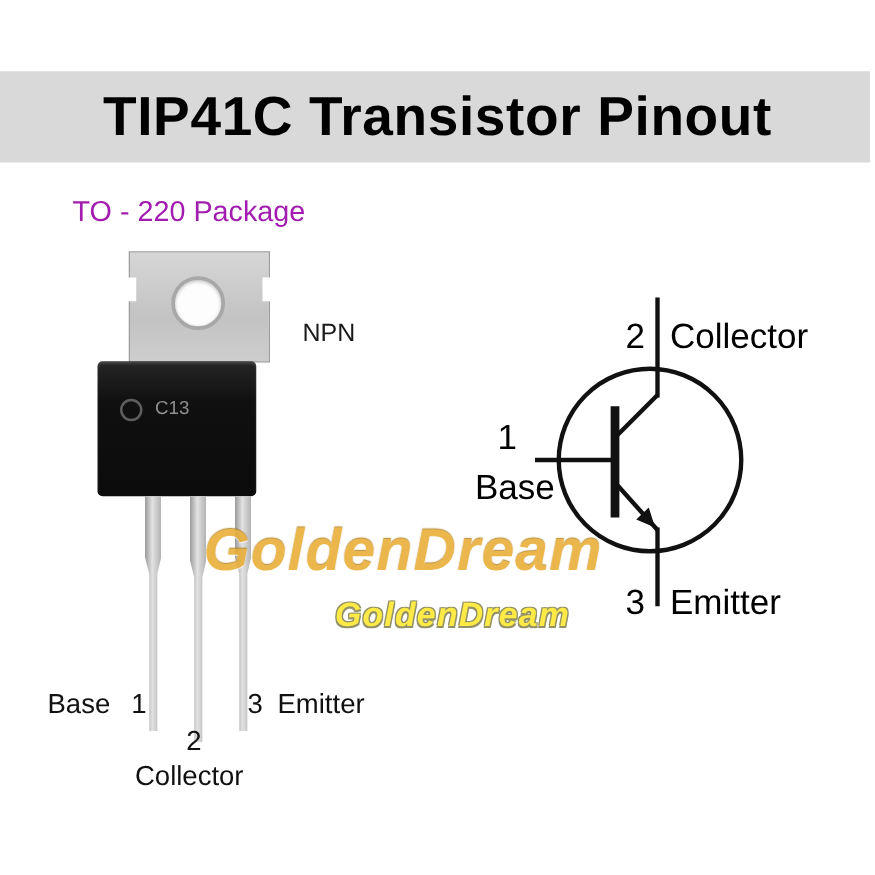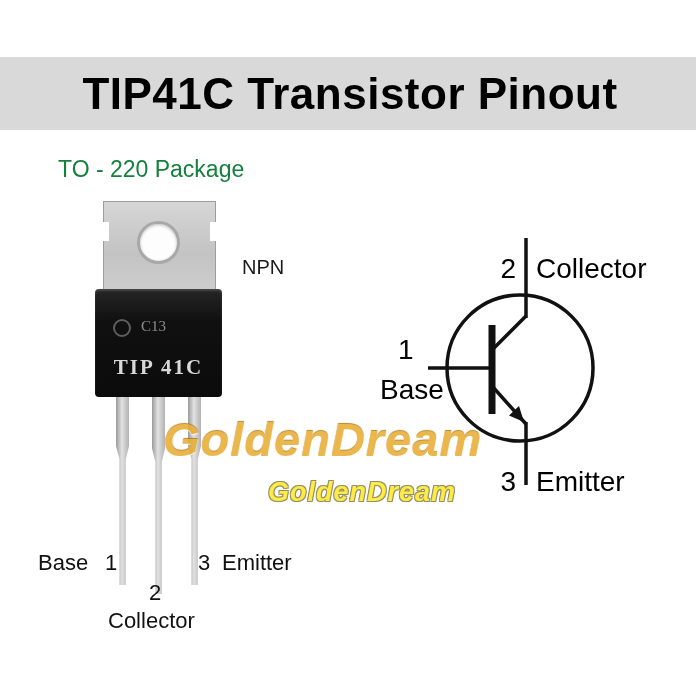--- a/index.html
+++ b/index.html
@@ -7,40 +7,39 @@
     position:relative;width:696px;height:700px;background:#ffffff;
     font-family:"Liberation Sans", sans-serif;color:#000;overflow:hidden;
   }
   
   .title-bar{
     position:absolute;left:0;top:57px;width:700px;height:73px;
     background:#d9d9d9;display:flex;align-items:center;justify-content:center;
   }
   .title-text{font-size:44px;font-weight:bold;color:#000;letter-spacing:0.5px;}
   
-  .package-label{position:absolute;left:58px;top:156px;font-size:23px;color:#15803d;}
+  .package-label{position:absolute;left:58px;top:156px;font-size:23px;color:#a21caf;}
   .npn-label{position:absolute;left:242px;top:256px;font-size:20px;color:#1a1a1a;}
   .tab{
     position:absolute;left:103px;top:201px;width:113px;height:89px;
     background:linear-gradient(180deg,#d6d6d6,#c3c3c3 60%,#cdcdcd);
     border:1px solid #9c9c9c;box-sizing:border-box;
   }
   .tab-notch{position:absolute;width:9px;height:19px;background:#ffffff;border:0;}
   .tab-notch.left{left:100px;top:222px;}
   .tab-notch.right{left:210px;top:222px;}
   .tab-hole{
     position:absolute;left:137px;top:221px;width:43px;height:43px;border-radius:50%;
     background:#fdfdfd;border:3px solid #a8a8a8;box-sizing:border-box;
     box-shadow:inset 0 1px 3px rgba(0,0,0,0.25);
   }
   .body-block{
-    position:absolute;left:95px;top:289px;width:127px;height:108px;border-radius:4px;
+    position:absolute;left:78px;top:289px;width:127px;height:108px;border-radius:4px;
     background:linear-gradient(180deg,#262626,#101010 30%,#0b0b0b);
     box-shadow:inset 0 2px 2px rgba(255,255,255,0.15);
-    font-family:Liberation Serif, serif;
   }
   .brand-logo{
     position:absolute;left:18px;top:30px;width:14px;height:14px;border-radius:50%;
     border:2px solid #5e5e5e;
   }
   .marking-code{position:absolute;left:46px;top:29px;font-size:15px;color:#8f8f8f;}
   .marking-part{
     position:absolute;left:0;top:66px;width:127px;text-align:center;
     font-size:21px;font-weight:bold;color:#d8d8d8;letter-spacing:2px;
   }
@@ -89,21 +88,20 @@
   <div class="npn-label">NPN</div>
 
   <div>
     <div class="tab"></div>
     <div class="tab-notch left"></div>
     <div class="tab-notch right"></div>
     <div class="tab-hole"></div>
     <div class="body-block">
       <div class="brand-logo"></div>
       <div class="marking-code">C13</div>
-      <div class="marking-part">TIP 41C</div>
     </div>
     <div class="leg l1"></div>
     <div class="leg l2"></div>
     <div class="leg l3"></div>
   </div>
 
   <div class="pin-label pl-base-name">Base</div>
   <div class="pin-label pl-base-num">1</div>
   <div class="pin-label pl-emit-num">3</div>
   <div class="pin-label pl-emit-name">Emitter</div>

